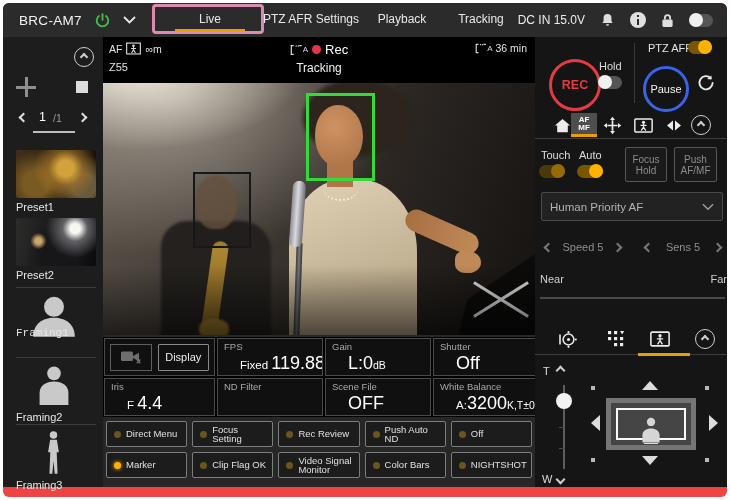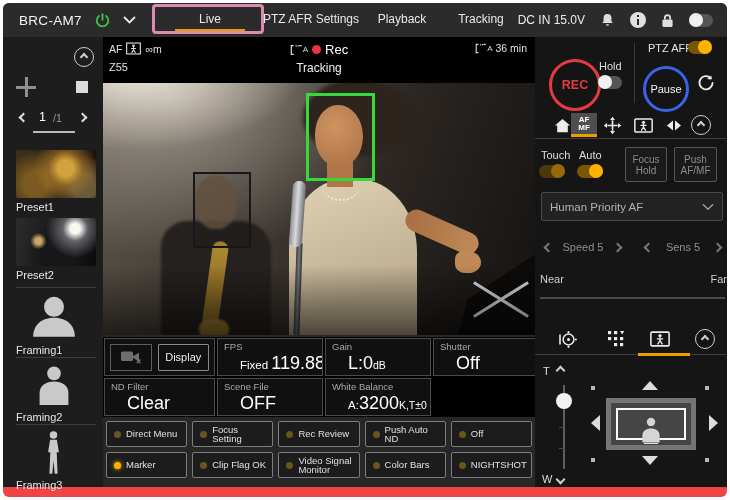--- a/index.html
+++ b/index.html
@@ -55,21 +55,21 @@
   .thumb2 { top:181px; background:
       radial-gradient(circle at 74% 22%, #f8f8f2 0 7%, rgba(210,210,220,.4) 18%, transparent 42%),
       radial-gradient(circle at 28% 48%, #caa668 0 5%, transparent 13%),
       radial-gradient(circle at 55% 75%, #17171a 0 30%, transparent 60%),
       linear-gradient(100deg,#2c2c2b,#0c0c0e 75%); }
   .sb-label { position:absolute; left:13px; color:#e6e6e6; font-size:11px; }
   .lb-p1 { top:164px; } .lb-p2 { top:232px; }
   .sb-div { position:absolute; left:13px; width:80px; height:1px; background:#3c3c3c; }
   .framing { position:absolute; cursor:pointer; }
   .fr1 { left:26px; top:256px; } .fr2 { left:31px; top:327px; } .fr3 { left:42px; top:394px; }
-  .lb-f1 { top:307px; } .lb-f2 { top:374px; } .lb-f3 { top:442px; }
+  .lb-f1 { top:290px;font-family:Liberation Mono, monospace; } .lb-f2 { top:374px; } .lb-f3 { top:442px; }
 
   
   .center { position:absolute; left:100px; top:34px; width:432px; height:450px; background:#272727; }
   .vid-head { position:absolute; left:0; top:0; width:432px; height:46px; background:#000; color:#e2e2e2; }
   .vh-row1 { position:absolute; left:0; top:5px; width:100%; height:16px; }
   .vh-row2 { position:absolute; left:0; top:24px; width:100%; height:16px; }
   .vh-left { position:absolute; left:6px; top:0; display:flex; align-items:center; gap:4px; font-size:10.5px; }
   .vh-center { position:absolute; left:0; width:100%; display:flex; align-items:center; justify-content:center; gap:4px; }
   .vh-right { position:absolute; right:8px; top:0; display:flex; align-items:center; gap:3px; font-size:10.5px; }
   .rec-dot { width:9px; height:9px; border-radius:50%; background:#e8334a; }
@@ -367,22 +367,25 @@
       </div>
       <div class="cell">
         <span class="lb">Gain</span>
         <span class="val"><span class="pre"></span><span class="main">L:0</span><span class="suf">dB</span></span>
       </div>
       <div class="cell">
         <span class="lb">Shutter</span>
         <span class="val"><span class="pre"></span><span class="main">Off</span><span class="suf"></span></span>
       </div>
       <div class="cell">
+        <span class="lb">Iris</span>
+        <span class="val"><span class="pre">F </span><span class="main">4.4</span><span class="suf"></span></span>
+      </div>
+      <div class="cell">
         <span class="lb">ND Filter</span>
-        <span class="val"><span class="pre"></span><span class="main">Clear</span><span class="suf"></span></span>
       </div>
       <div class="cell">
         <span class="lb">Scene File</span>
         <span class="val"><span class="pre"></span><span class="main">OFF</span><span class="suf"></span></span>
       </div>
       <div class="cell">
         <span class="lb">White Balance</span>
         <span class="val"><span class="pre">A:</span><span class="main">3200</span><span class="suf">K,T±0</span></span>
       </div>
     </div>

